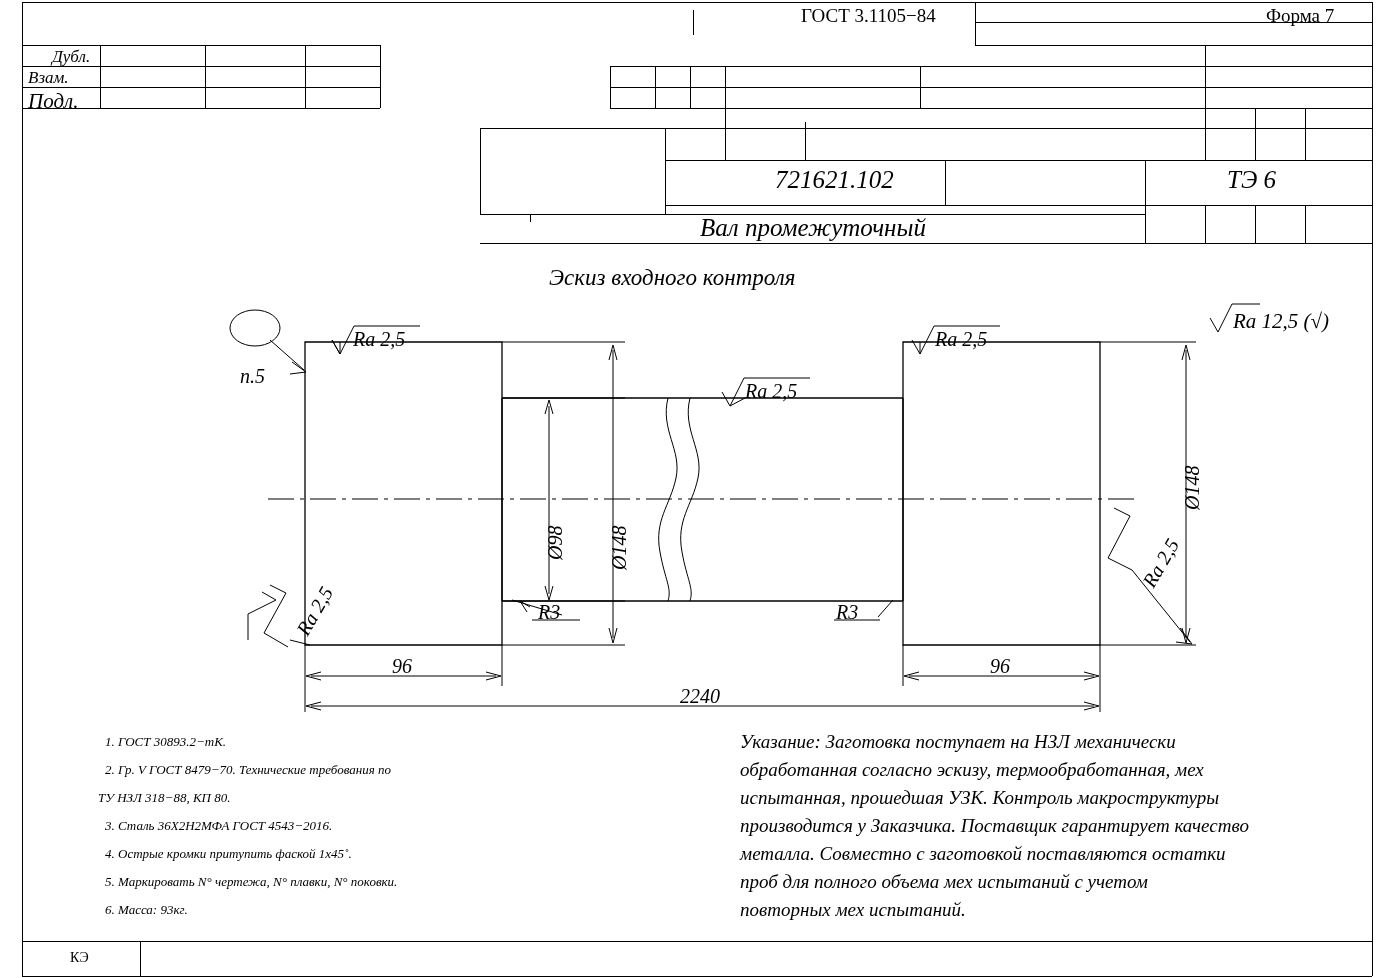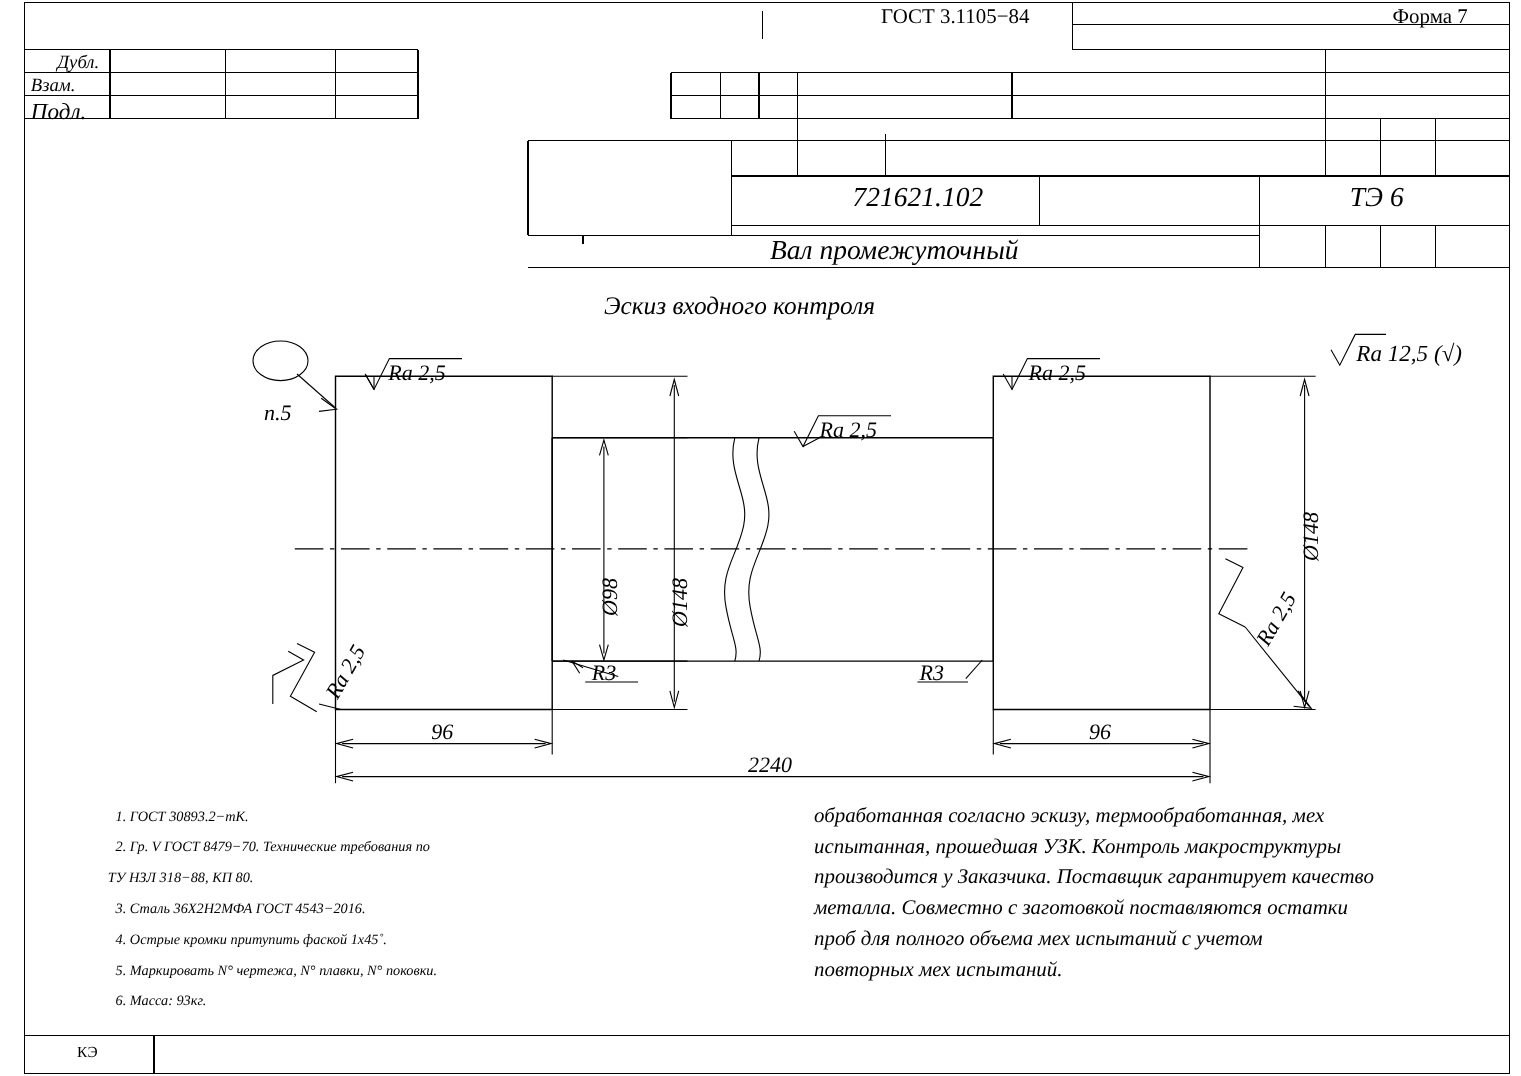--- a/index.html
+++ b/index.html
@@ -216,20 +216,21 @@
     <div>1.  ГОСТ 30893.2−тК.</div>
     <div>2.  Гр.  V ГОСТ 8479−70.  Технические требования по</div>
     <div style="margin-left:-7px;">ТУ НЗЛ 318−88,  КП 80.</div>
     <div>3.  Сталь 36Х2Н2МФА  ГОСТ 4543−2016.</div>
     <div>4.  Острые кромки притупить фаской 1х45˚.</div>
     <div>5.  Маркировать N° чертежа, N° плавки, N° поковки.</div>
     <div>6.  Масса:  93кг.</div>
   </div>
 
   <div style="position:absolute;left:740px;top:728px;font-size:19px;font-style:italic;line-height:28px;">
+    <div>Указание:  Заготовка поступает на НЗЛ механически</div>
     <div>обработанная согласно эскизу, термообработанная, мех</div>
     <div>испытанная, прошедшая УЗК.  Контроль макроструктуры</div>
     <div>производится у Заказчика.  Поставщик гарантирует качество</div>
     <div>металла.  Совместно с заготовкой поставляются остатки</div>
     <div>проб для полного объема мех  испытаний с учетом</div>
     <div>повторных мех  испытаний.</div>
   </div>
 
   <div class="txt" style="left:70px;top:950px;font-size:14px;font-style:normal;">КЭ</div>
 

